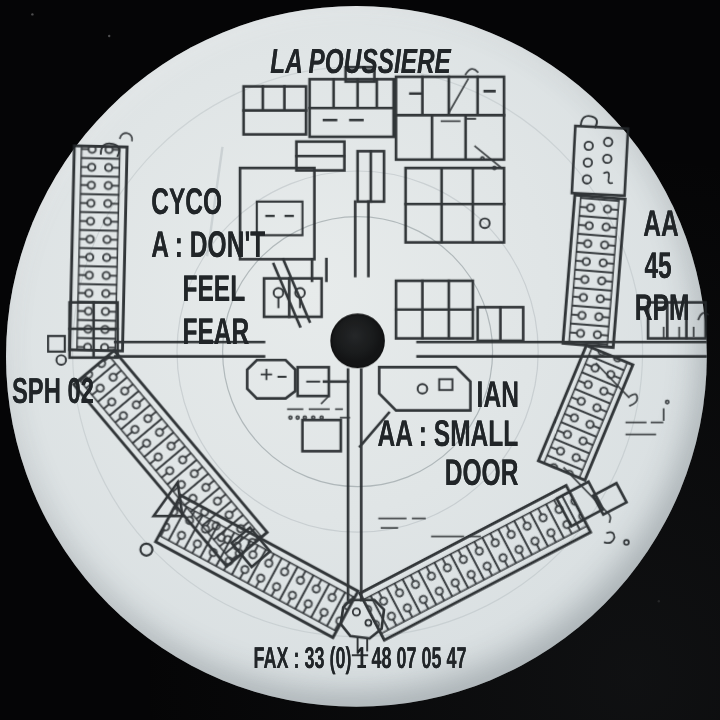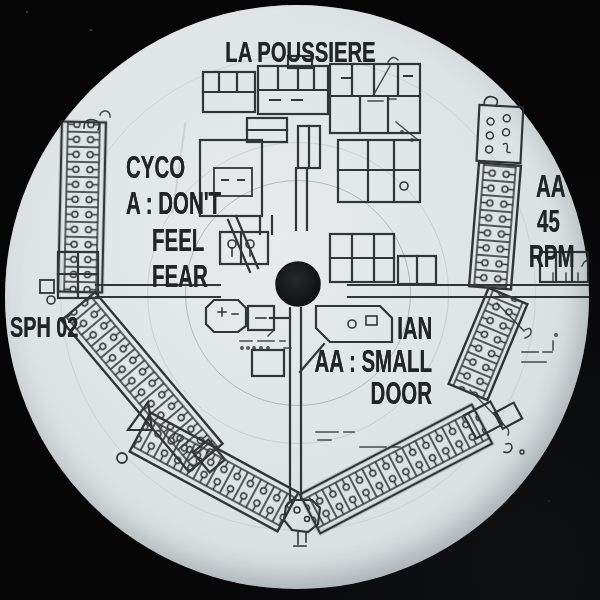--- a/index.html
+++ b/index.html
@@ -204,33 +204,36 @@
         <path d="M470,390 L506,427 q4,3 2,8"></path>
         <path d="M497,303 L524,331"></path>
         <path d="M525,330 q6,-4 6,2 q0,4 -6,6"></path>
         <path d="M100,115 a5,5 0 0 1 10,2"></path>
       </g>
 
       <circle cx="298" cy="284" r="22" fill="url(#holeg)" stroke="#020203" stroke-width="1.5"></circle>
     </g>
   </svg>
 
-  <div class="cwrap" id="title-wrap2" style="top:38px;">
+  <div class="cwrap" id="title-wrap2" style="top:38px;font-style:italic;">
     <div class="tx">LA POUSSIERE</div>
   </div>
 
   <div class="tx ol" style="left:126px;top:152px;">CYCO</div>
   <div class="tx ol" style="left:126px;top:188px;">A : DON'T</div>
   <div class="tx ol" style="left:152px;top:225px;">FEEL</div>
   <div class="tx ol" style="left:152px;top:261px;">FEAR</div>
 
   <div class="tx ol" style="left:536px;top:171px;">AA</div>
   <div class="tx ol" style="left:537px;top:206px;">45</div>
   <div class="tx ol" style="left:529px;top:241px;">RPM</div>
 
   <div class="tx ol" style="left:10px;top:312px;font-size:30px;">SPH 02</div>
 
   <div class="tx or" style="right:168px;top:313px;">IAN</div>
   <div class="tx or" style="right:168px;top:346px;">AA : SMALL</div>
   <div class="tx or" style="right:168px;top:378px;">DOOR</div>
 
+  <div class="cwrap" id="fax-wrap" style="top:537px;">
+    <div class="tx">FAX : 33 (0) 1 48 07 05 47</div>
+  </div>
 
 </div>
 
 </body></html>

